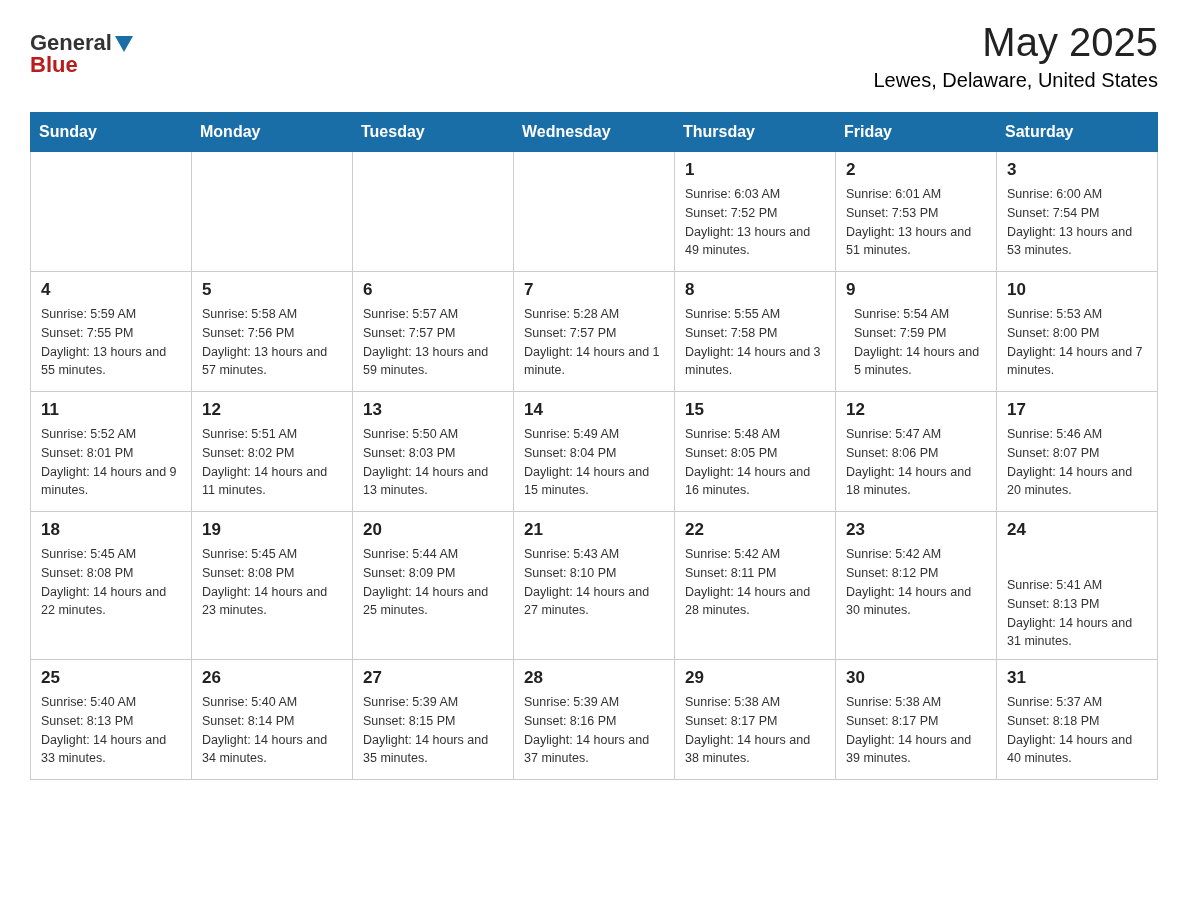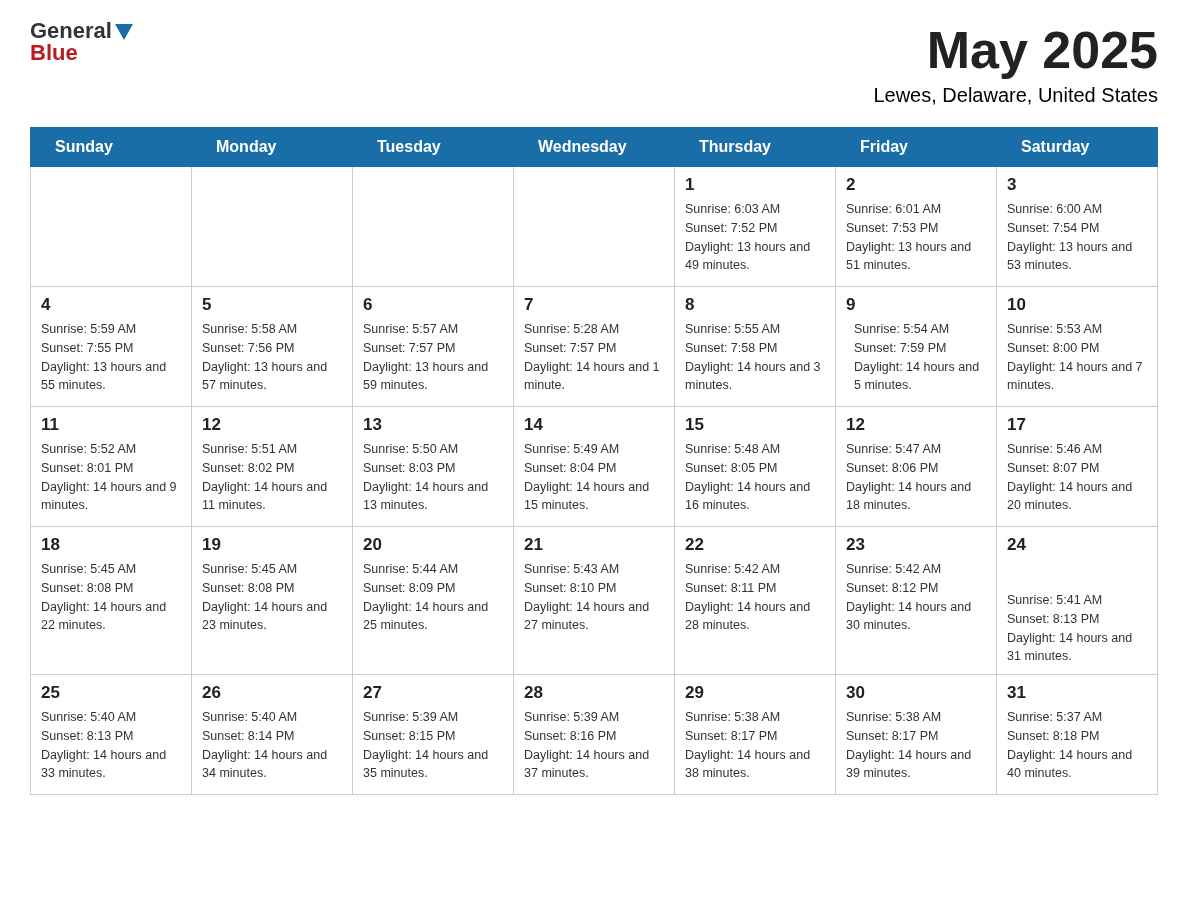--- a/index.html
+++ b/index.html
@@ -18,58 +18,59 @@
     }
     .logo {
       display: flex;
       align-items: center;
       gap: 4px;
     }
     .logo-text-general {
       font-size: 22px;
       font-weight: bold;
       color: #333;
+      margin-top: 12px;
     }
     .logo-blue {
       font-size: 22px;
       font-weight: bold;
       color: #b91c1c;
     }
     .logo-combined {
       display: flex;
       flex-direction: column;
       line-height: 1;
     }
     .logo-row1 {
       display: flex;
       align-items: flex-end;
     }
     .title-section {
       text-align: right;
     }
     .calendar-title {
-      font-size: 52px;
-      font-weight: bold;
+      font-size: 40px;
+      font-weight: normal;
       color: #222;
     }
     .calendar-subtitle {
       font-size: 20px;
       color: #000000;
       margin-top: 4px;
     }
     .calendar-table {
       width: 100%;
       border-collapse: collapse;
       border: 1px solid #999;
     }
     .calendar-table th {
       background-color: #1a6ea8;
       color: #fff;
       font-size: 16px;
-      padding: 10px 24px;
+      padding: 10px 8px;
       text-align: left;
       border: 1px solid #1a6ea8;
       margin-top: 46px;
     }
     .calendar-table td {
       width: calc(100% / 7);
       vertical-align: top;
       padding: 8px 10px;
       border: 1px solid #ccc;
       height: 120px;

